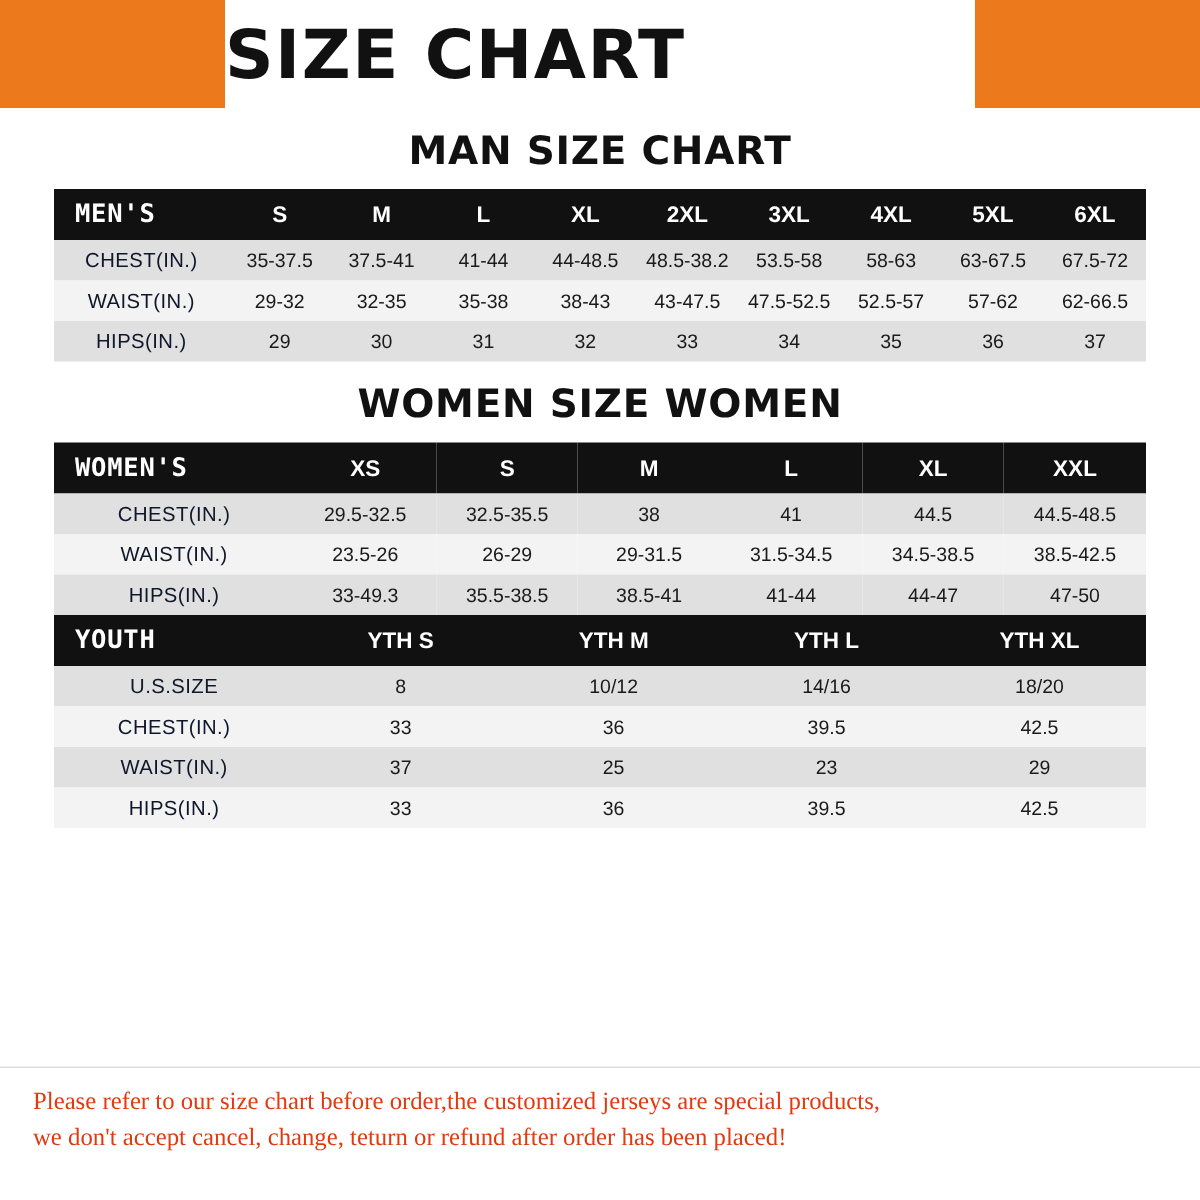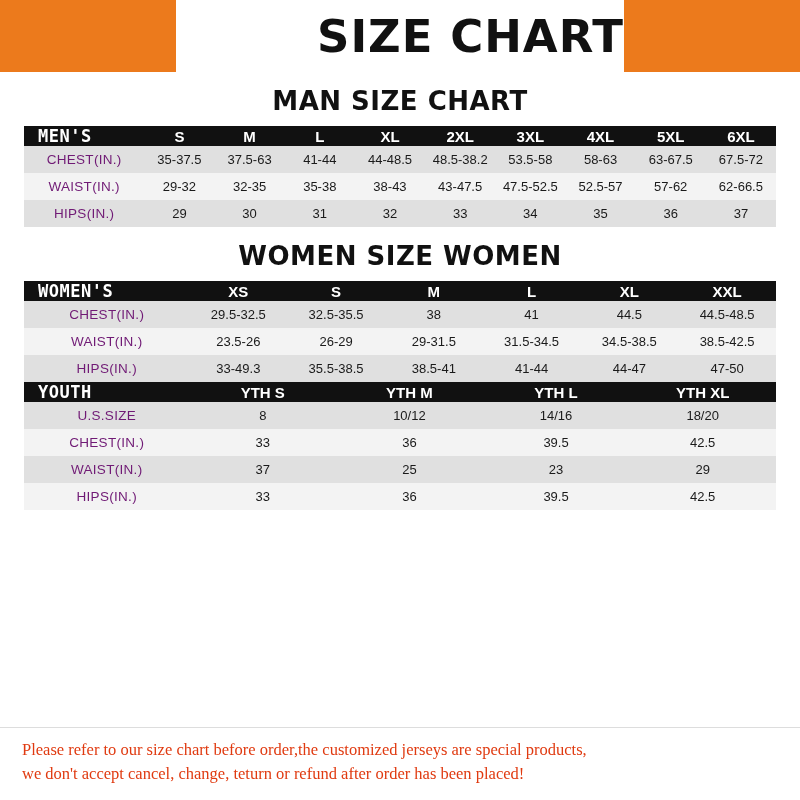--- a/index.html
+++ b/index.html
@@ -24,37 +24,37 @@
   .banner {
     position: relative;
     height: 72px;
     background: #ec7a1c;
     display: flex;
     align-items: center;
     justify-content: center;
   }
   .banner-inner {
     background: #ffffff;
-    width: 448px;
+    width: 500px;
     height: 72px;
     display: flex;
     align-items: center;
-    justify-content: flex-end;
+    justify-content: flex-start;
   }
   .banner-title {
     font-family: "DejaVu Sans", sans-serif;
     font-weight: bold;
     font-size: 45px;
     letter-spacing: 1px;
     color: #111111;
     line-height: 1;
   }
   
   .section {
-    padding: 0 24px;
+    padding: 0 36px;
   }
   .section-title {
     text-align: center;
     font-family: "DejaVu Sans", sans-serif;
     font-weight: bold;
     font-size: 26px;
     color: #111111;
     margin: 14px 0 10px 0;
     letter-spacing: 0.5px;
   }
@@ -71,52 +71,52 @@
     padding: 0;
     height: 27px;
     vertical-align: middle;
     font-family: "Liberation Sans", sans-serif;
   }
   table.chart thead th {
     background: #111111;
     color: #ffffff;
     font-weight: bold;
     font-size: 15px;
-    height: 20px;
+    height: 34px;
   }
   table.chart thead th.rowhead {
     text-align: left;
     padding-left: 14px;
     font-family: "DejaVu Sans Mono", monospace;
     font-size: 17px;
     letter-spacing: 0.5px;
   }
   table.chart tbody tr.odd td {
     background: #e0e0e0;
   }
   table.chart tbody tr.even td {
     background: #f3f3f3;
   }
   table.chart tbody td.rowlabel {
     font-size: 13.5px;
-    color: #701a75;
+    color: #0f172a;
     font-family: "Liberation Sans", sans-serif;
     letter-spacing: 0.3px;
   }
   
   .men col.c0 { width: 16%; }
   .women col.c0 { width: 22%; }
   .youth col.c0 { width: 22%; }
 
   
   .footer-note {
     position: absolute;
     left: 0;
     right: 0;
-    bottom: 0;
+    bottom: 16px;
     padding: 10px 22px 14px 22px;
     border-top: 1px solid #dddddd;
     box-sizing: border-box;
   }
   .footer-note p {
     margin: 0;
     color: #e03a10;
     font-size: 16.5px;
     line-height: 1.45;
     font-family: "Liberation Serif", serif;
@@ -159,21 +159,21 @@
           <th>3XL</th>
           <th>4XL</th>
           <th>5XL</th>
           <th>6XL</th>
         </tr>
       </thead>
       <tbody>
         <tr class="odd">
           <td class="rowlabel">CHEST(IN.)</td>
           <td>35-37.5</td>
-          <td>37.5-63</td>
+          <td>37.5-41</td>
           <td>41-44</td>
           <td>44-48.5</td>
           <td>48.5-38.2</td>
           <td>53.5-58</td>
           <td>58-63</td>
           <td>63-67.5</td>
           <td>67.5-72</td>
         </tr>
         <tr class="even">
           <td class="rowlabel">WAIST(IN.)</td>

